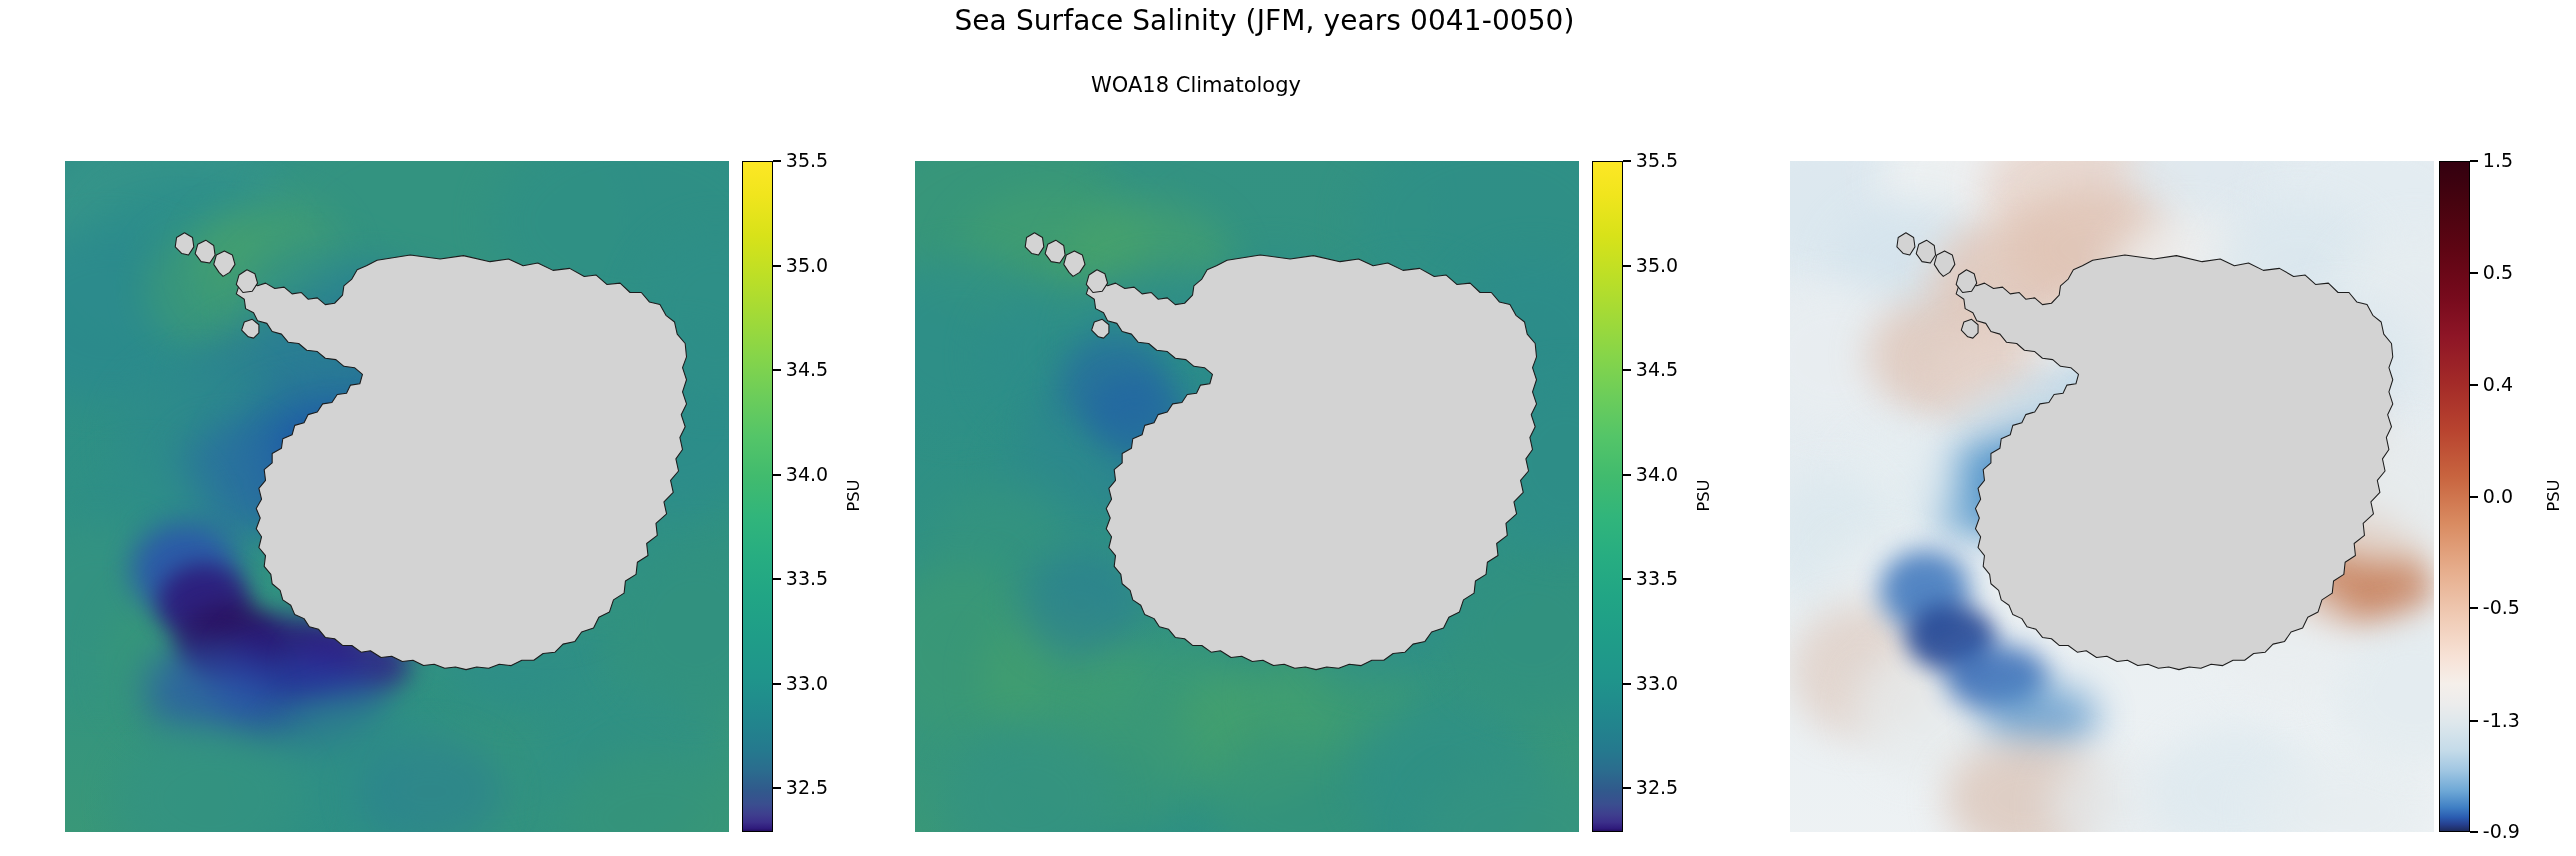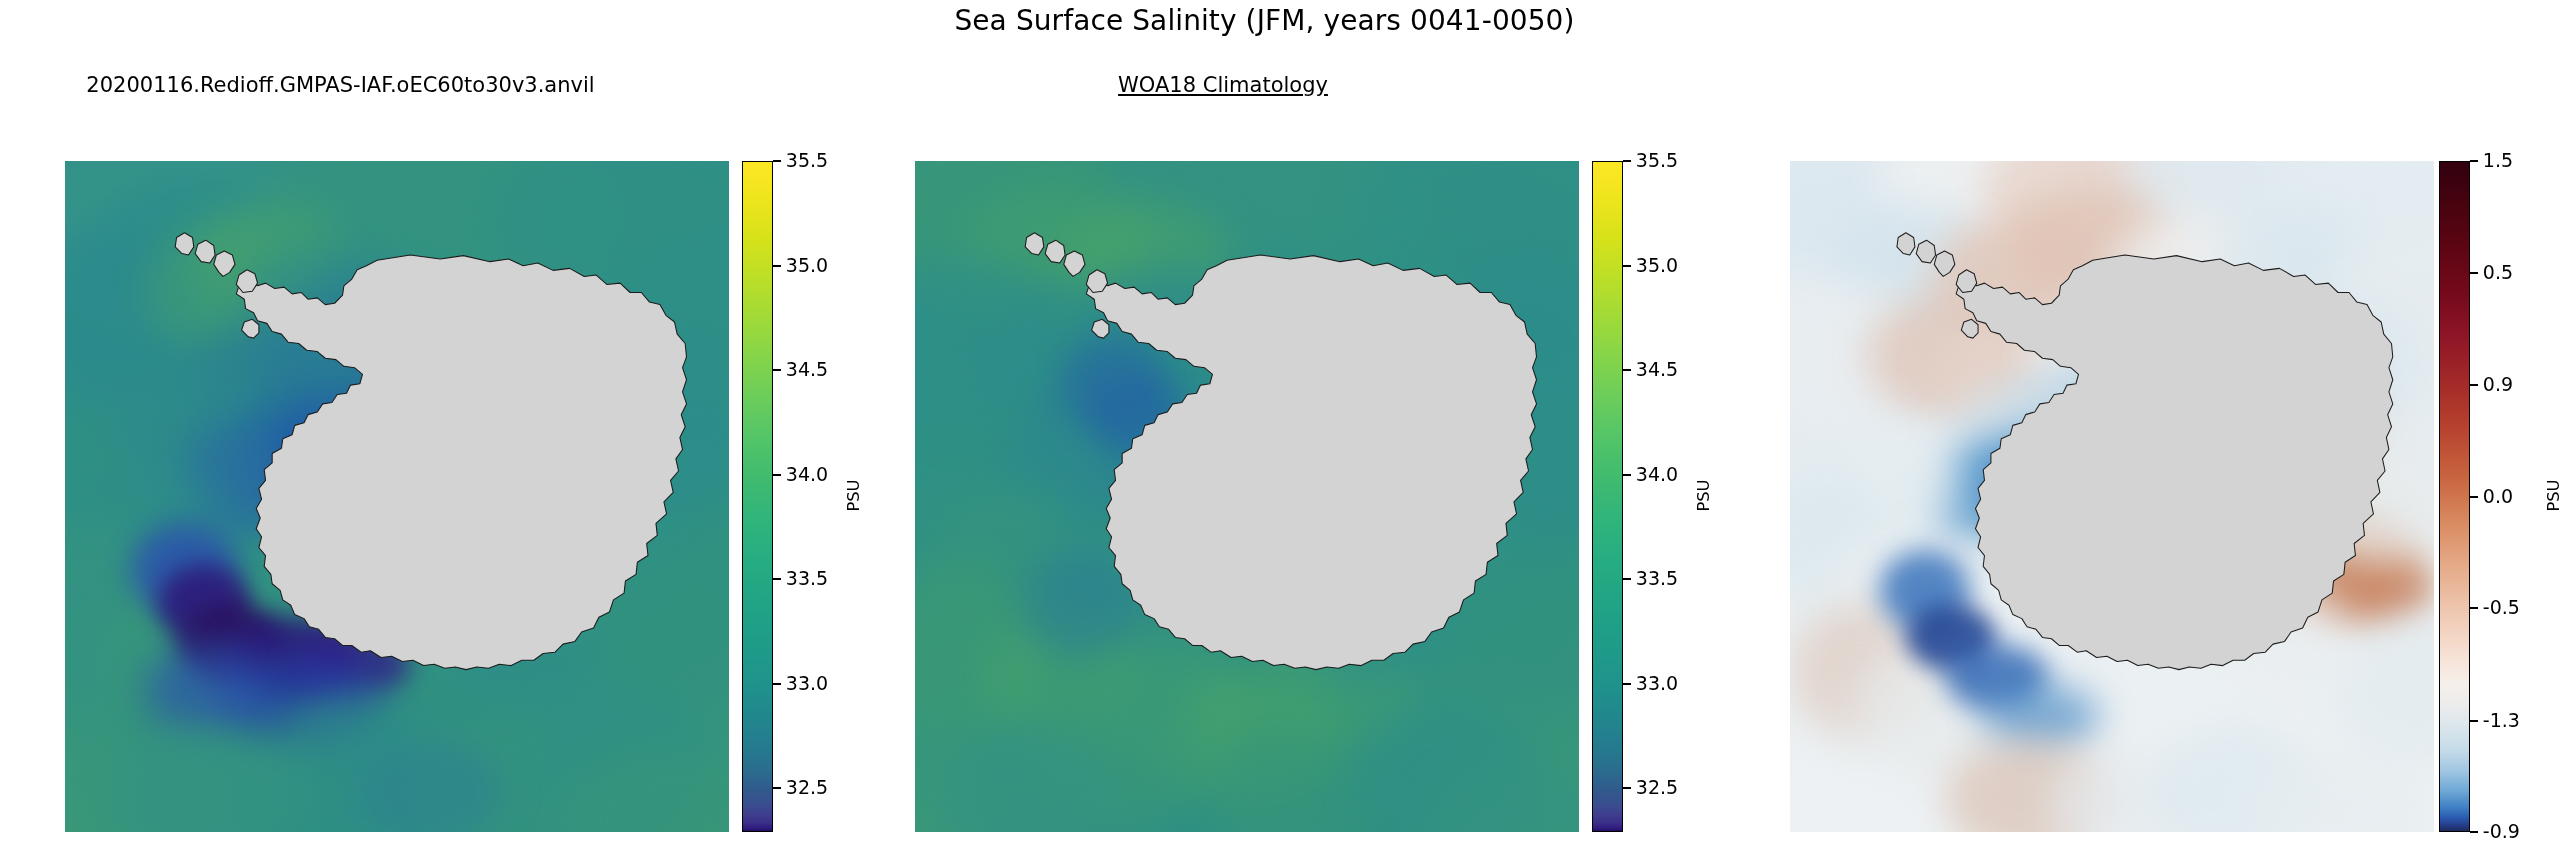--- a/index.html
+++ b/index.html
@@ -46,21 +46,20 @@
   
   .diff-base{background:linear-gradient(175deg,#e7eef2 0%, #e3ebf0 30%, #e9eff2 60%, #eef2f4 100%);}
 </style>
 </head>
 <body>
 
 <div id="figure">
 
   <div class="suptitle">Sea Surface Salinity (JFM, years 0041-0050)</div>
 
-  <div class="panel-title" style="left:0px;top:73px;width:681px;">20200116.Redioff.GMPAS-IAF.oEC60to30v3.anvil</div>
 
   <div class="panel" style="left:65px;top:161px;width:664px;height:671px;">
     <div class="mapstack">
       <div class="layer sal-base">
         <div class="blob" style="left:-6%;top:-4%;width:46%;height:30%;background:#37958a;opacity:.85;"></div>
         <div class="blob" style="left:30%;top:-8%;width:52%;height:34%;background:#35947f;opacity:.8;"></div>
         <div class="blob" style="left:64%;top:-6%;width:44%;height:30%;background:#2f9085;opacity:.8;"></div>
         <div class="blob" style="left:4%;top:2%;width:30%;height:22%;background:#2b8d8b;opacity:.7;"></div>
 
         <div class="blob" style="left:-10%;top:10%;width:34%;height:26%;background:#2b8a8d;opacity:.8;"></div>
@@ -146,21 +145,21 @@
       <div class="ticklabel">33.0</div>
     </div>
     <div class="tick" style="top:627px;">
       <div class="tickline"></div>
       <div class="ticklabel">32.5</div>
     </div>
   </div>
 
   <div class="cbar-label" style="left:832px;top:486px;width:42px;text-align:center;">PSU</div>
 
-  <div class="panel-title" style="left:891px;top:73px;width:664px;text-decoration:underline;">WOA18 Climatology</div>
+  <div class="panel-title" style="left:864px;top:73px;width:664px;">WOA18 Climatology</div>
 
   <div class="panel" style="left:915px;top:161px;width:664px;height:671px;">
     <div class="mapstack">
       <div class="layer sal-base">
         <div class="blob" style="left:-8%;top:-6%;width:44%;height:30%;background:#3a9877;opacity:.8;"></div>
         <div class="blob" style="left:28%;top:-8%;width:48%;height:30%;background:#349381;opacity:.8;"></div>
         <div class="blob" style="left:66%;top:-6%;width:42%;height:30%;background:#2f9086;opacity:.8;"></div>
         <div class="blob" style="left:6%;top:4%;width:30%;height:22%;background:#44a06e;opacity:.55;"></div>
         <div class="blob" style="left:22%;top:6%;width:26%;height:20%;background:#4ca568;opacity:.5;"></div>
 
@@ -327,21 +326,21 @@
     <div class="tick" style="top:0px;">
       <div class="tickline"></div>
       <div class="ticklabel">1.5</div>
     </div>
     <div class="tick" style="top:112px;">
       <div class="tickline"></div>
       <div class="ticklabel">0.5</div>
     </div>
     <div class="tick" style="top:224px;">
       <div class="tickline"></div>
-      <div class="ticklabel">0.9</div>
+      <div class="ticklabel">0.4</div>
     </div>
     <div class="tick" style="top:336px;">
       <div class="tickline"></div>
       <div class="ticklabel">0.0</div>
     </div>
     <div class="tick" style="top:447px;">
       <div class="tickline"></div>
       <div class="ticklabel">-0.5</div>
     </div>
     <div class="tick" style="top:560px;">

